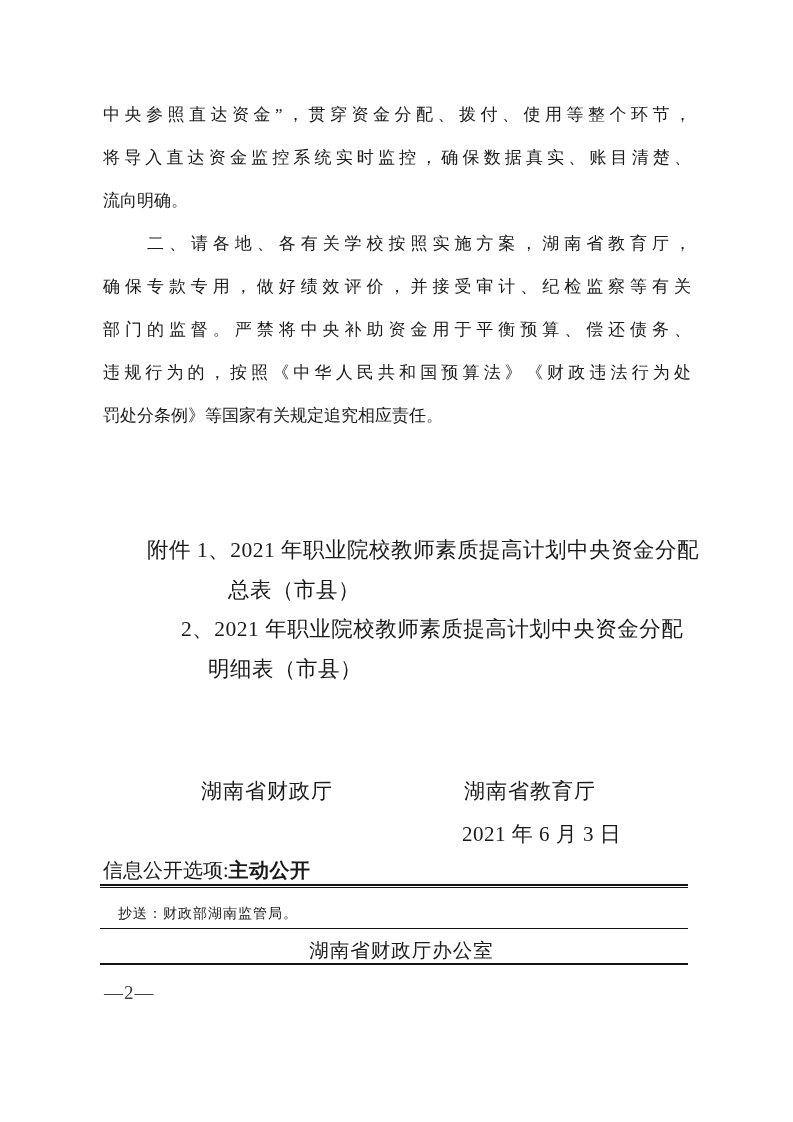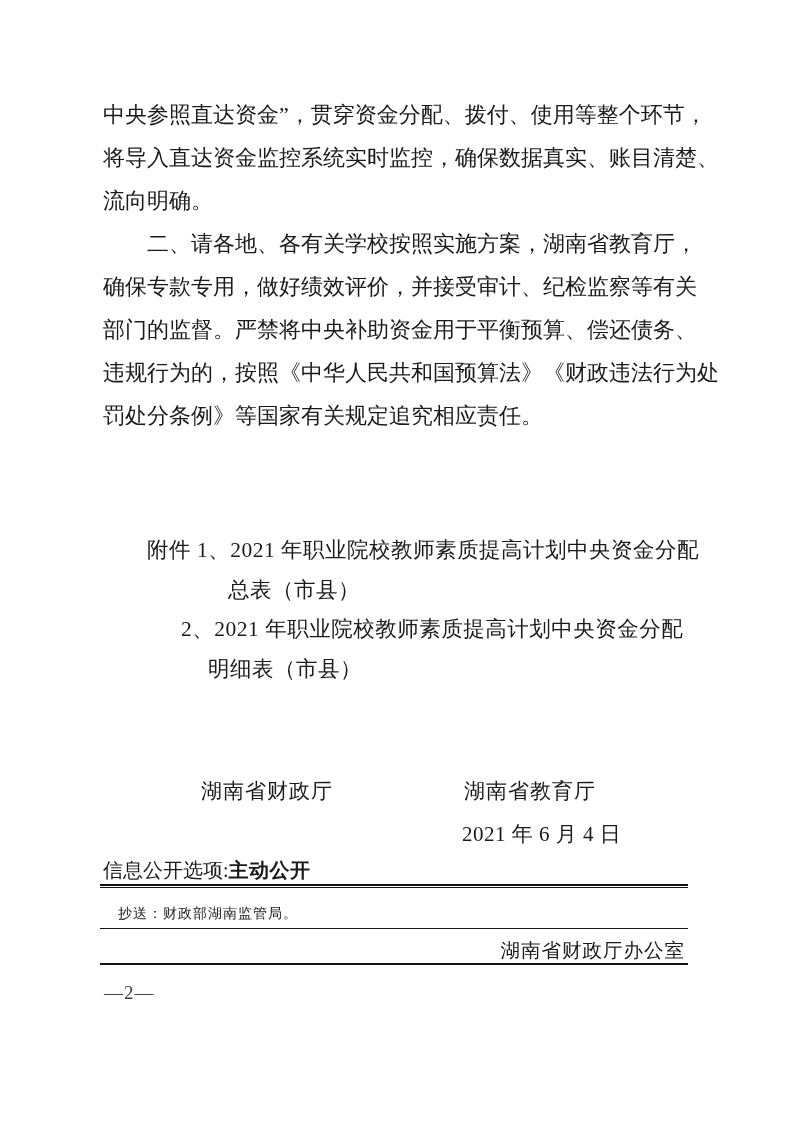--- a/index.html
+++ b/index.html
@@ -20,21 +20,21 @@
   
   .body-text {
     position: absolute;
     left: 103px;
     top: 93px;
     width: 588px;
   }
   .bline {
     height: 43px;
     line-height: 43px;
-    font-size: 22px;
+    font-size: 17px;
     white-space: nowrap;
     text-align: justify;
     text-align-last: justify;
   }
   .bline.end {
     text-align-last: left;
   }
   .bline.indent {
     padding-left: 44px;
     box-sizing: border-box;
@@ -106,21 +106,21 @@
     line-height: 25px;
     white-space: nowrap;
     letter-spacing: 1px;
   }
   .issuer-row {
     position: absolute;
     left: 118px;
     top: 938px;
     width: 567px;
     display: flex;
-    justify-content: flex-end;
+    justify-content: center;
     font-size: 19.5px;
     line-height: 25px;
     white-space: nowrap;
   }
   .issuer-row .issuer { letter-spacing: 1px; }
 
   .page-number {
     position: absolute;
     left: 104px;
     top: 982px;
@@ -148,21 +148,21 @@
   <section>
     <div class="attach attach-1">附件 1、2021 年职业院校教师素质提高计划中央资金分配</div>
     <div class="attach attach-2">总表（市县）</div>
     <div class="attach attach-3">2、2021 年职业院校教师素质提高计划中央资金分配</div>
     <div class="attach attach-4">明细表（市县）</div>
   </section>
 
   <section>
     <div class="sig sig-finance">湖南省财政厅</div>
     <div class="sig sig-education">湖南省教育厅</div>
-    <div class="sig sig-date">2021 年 6 月 4 日</div>
+    <div class="sig sig-date">2021 年 6 月 3 日</div>
   </section>
 
   <footer>
     <div class="disclosure">
       <span class="label">信息公开选项:</span><span class="value">主动公开</span>
     </div>
     <div class="rule rule-thick"></div>
     <div class="cc-line">抄送：财政部湖南监管局。</div>
     <div class="rule rule-mid"></div>
     <div class="issuer-row">

